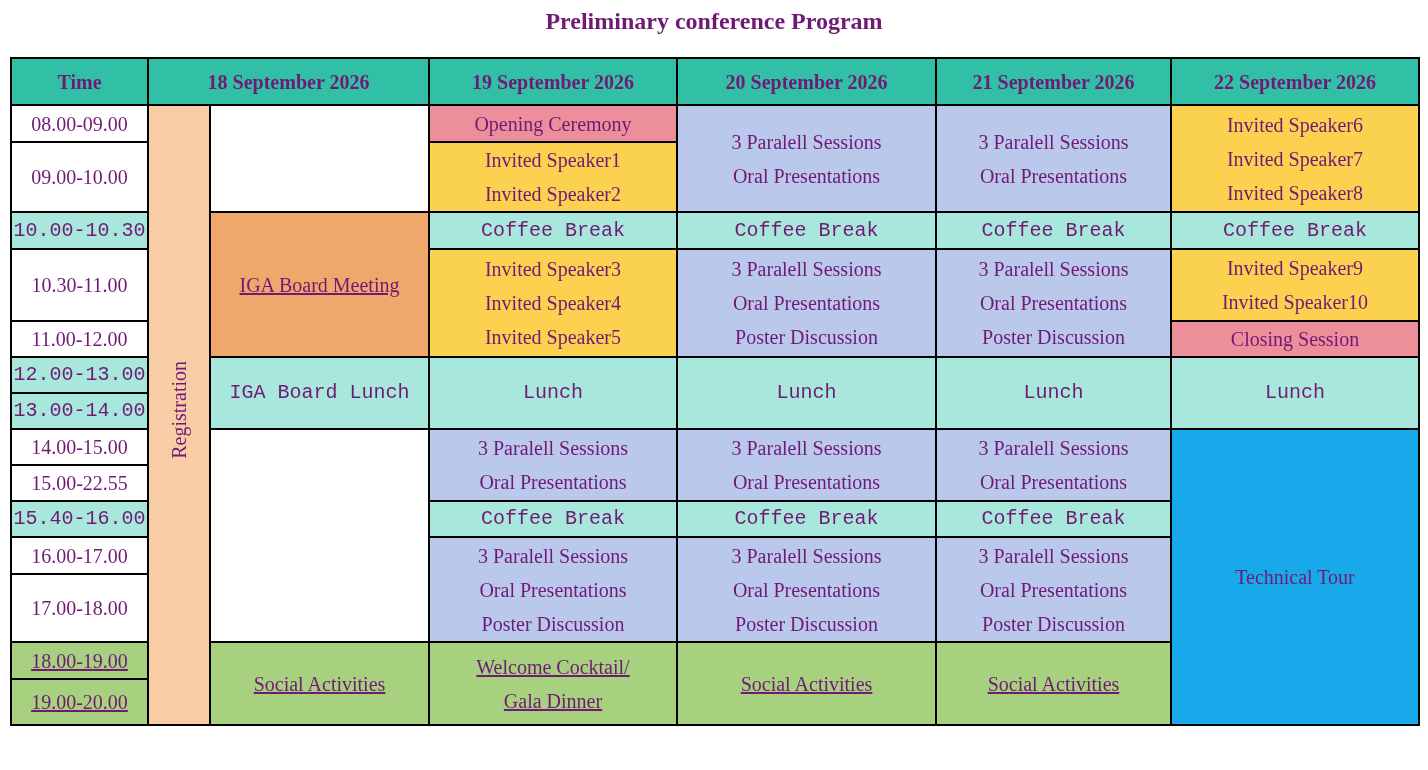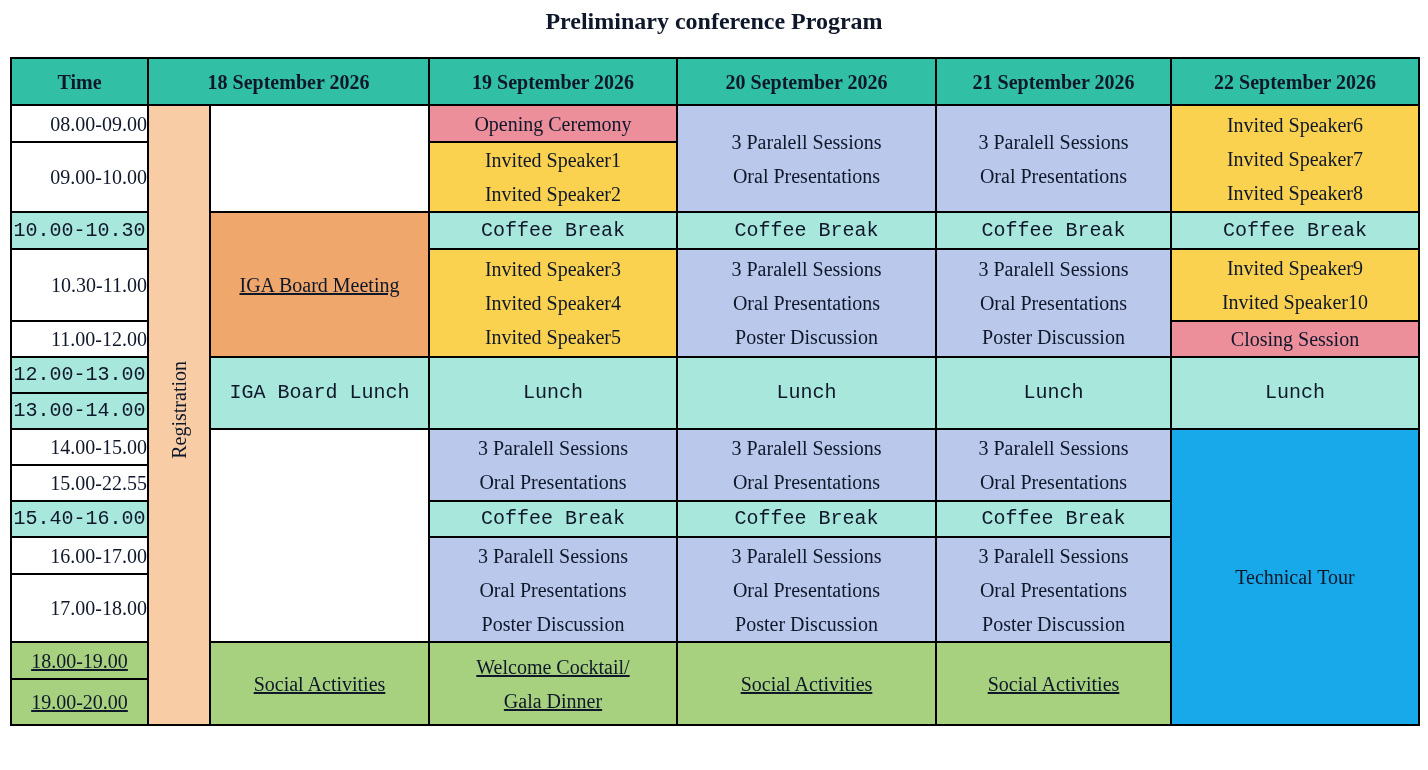--- a/index.html
+++ b/index.html
@@ -1,27 +1,27 @@
 <!DOCTYPE html>
 <html><head>
 <meta charset="utf-8">
 <style>
   html,body{margin:0;padding:0;background:#fff;}
   .page{position:relative;width:1256px;height:770px;background:#fff;
-        font-family:"Liberation Serif","DejaVu Serif",serif;color:#0f172a;border-radius:20px;}
+        font-family:"Liberation Serif","DejaVu Serif",serif;color:#701a75;border-radius:20px;}
   .title{position:absolute;top:8px;left:0;width:1428px;text-align:center;
          font-size:24px;font-weight:bold;}
   .note{position:absolute;top:736px;left:14px;font-size:21px;margin-top:48px;}
   table.program{position:absolute;top:57px;left:10px;width:1408px;
         border-collapse:collapse;table-layout:fixed;}
   td,th{border:2px solid #000;text-align:center;vertical-align:middle;
         padding:0;font-size:20px;line-height:34px;white-space:pre-line;
         overflow:hidden;}
   th{font-weight:bold;background:#31C0A5;margin-top:16px;}
-  .white{background:#ffffff;text-align:right;}
+  .white{background:#ffffff;}
   .lteal{background:#A8E7DC;font-family:Liberation Mono, monospace;}
   .peach{background:#F8CDA5;}
   .orange{background:#F0A76C;text-decoration:underline;}
   .yellow{background:#FAD24F;}
   .pink{background:#ED8E9B;}
   .blue{background:#BAC8EB;}
   .green{background:#A7D17E;text-decoration:underline;}
   .cyan{background:#18A9EA;}
   .vert span{display:inline-block;writing-mode:vertical-rl;transform:rotate(180deg);
         line-height:20px;}

